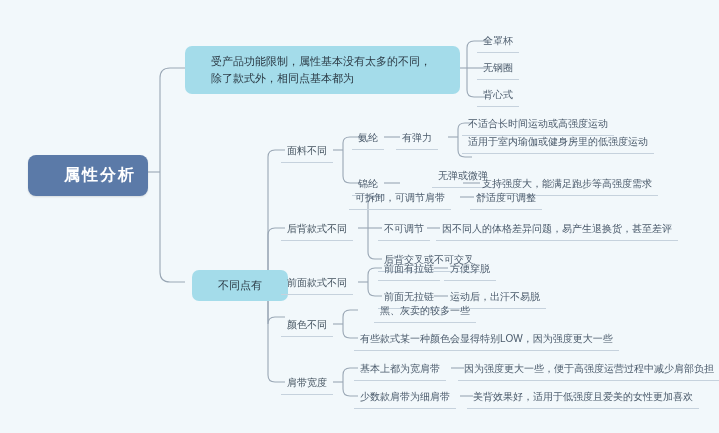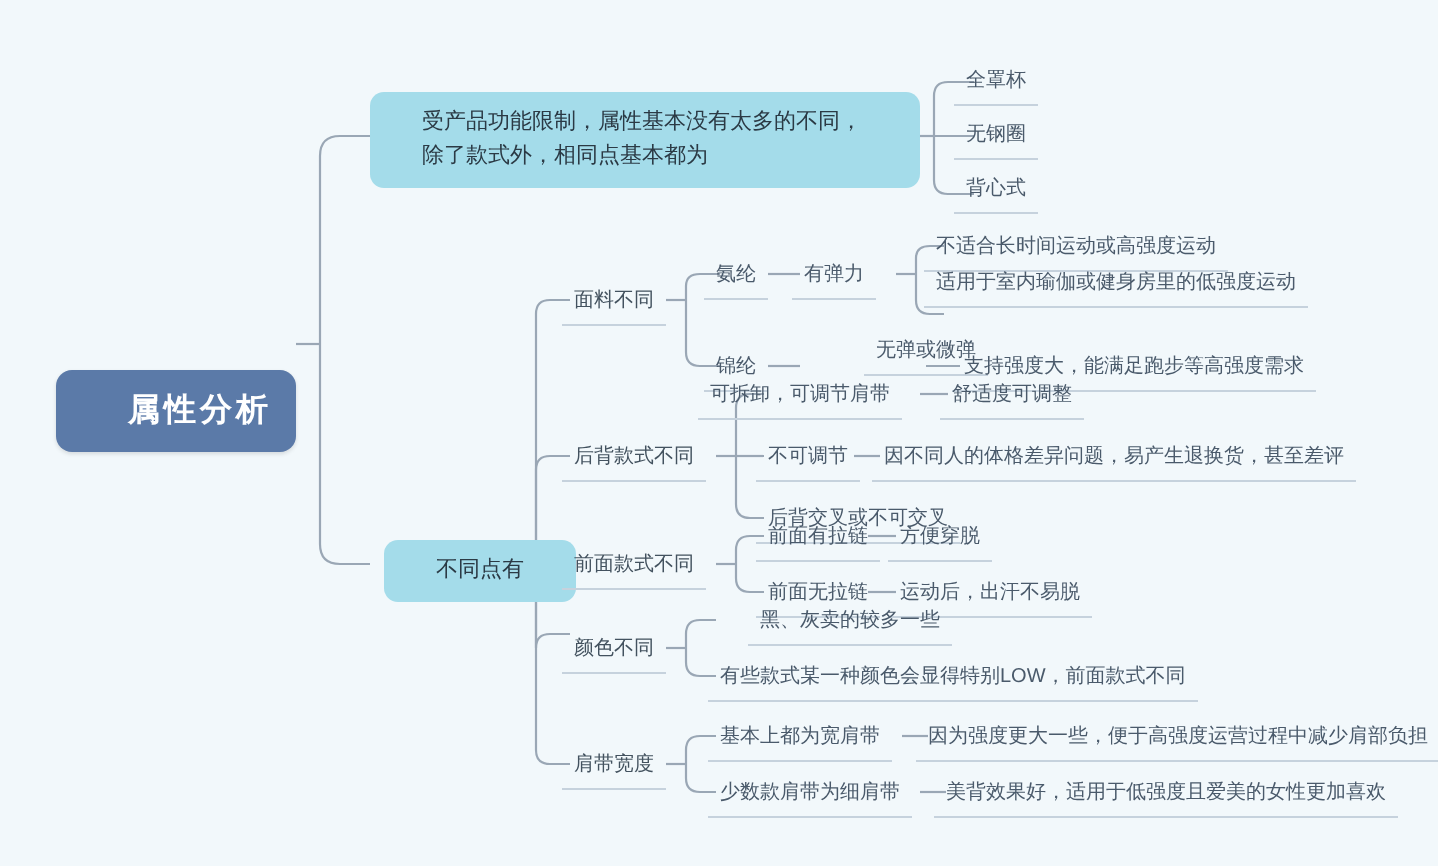--- a/index.html
+++ b/index.html
@@ -20,21 +20,20 @@
   .root{
     background:#5b7aa8;
     color:#ffffff;
     font-size:16px;
     font-weight:bold;
     letter-spacing:2px;
     border-radius:8px;
     padding:10px 36px;
     text-align:center;
     box-shadow:0 1px 2px rgba(0,0,0,.12);
-    margin-top:30px;
   }
   
   .chip{
     background:#a4dcea;
     color:#2b3a45;
     font-size:11px;
     border-radius:7px;
     padding:7px 26px;
     line-height:1.55;
   }
@@ -136,21 +135,21 @@
   <div class="node leaf" style="left:378px;top:250px;">后背交叉或不可交叉</div>
 
   <div class="node leaf cat" style="left:281px;top:273px;">前面款式不同</div>
   <div class="node leaf" style="left:378px;top:259px;">前面有拉链</div>
   <div class="node leaf" style="left:444px;top:259px;">方便穿脱</div>
   <div class="node leaf" style="left:378px;top:287px;">前面无拉链</div>
   <div class="node leaf" style="left:444px;top:287px;">运动后，出汗不易脱</div>
 
   <div class="node leaf cat" style="left:281px;top:315px;">颜色不同</div>
   <div class="node leaf" style="left:374px;top:301px;">黑、灰卖的较多一些</div>
-  <div class="node leaf" style="left:354px;top:329px;">有些款式某一种颜色会显得特别LOW，前面款式不同</div>
+  <div class="node leaf" style="left:354px;top:329px;">有些款式某一种颜色会显得特别LOW，因为强度更大一些</div>
 
   <div class="node leaf cat" style="left:281px;top:373px;">肩带宽度</div>
   <div class="node leaf" style="left:354px;top:359px;">基本上都为宽肩带</div>
   <div class="node leaf" style="left:458px;top:359px;">因为强度更大一些，便于高强度运营过程中减少肩部负担</div>
   <div class="node leaf" style="left:354px;top:387px;">少数款肩带为细肩带</div>
   <div class="node leaf" style="left:467px;top:387px;">美背效果好，适用于低强度且爱美的女性更加喜欢</div>
 
 </div>
 
 </body></html>

